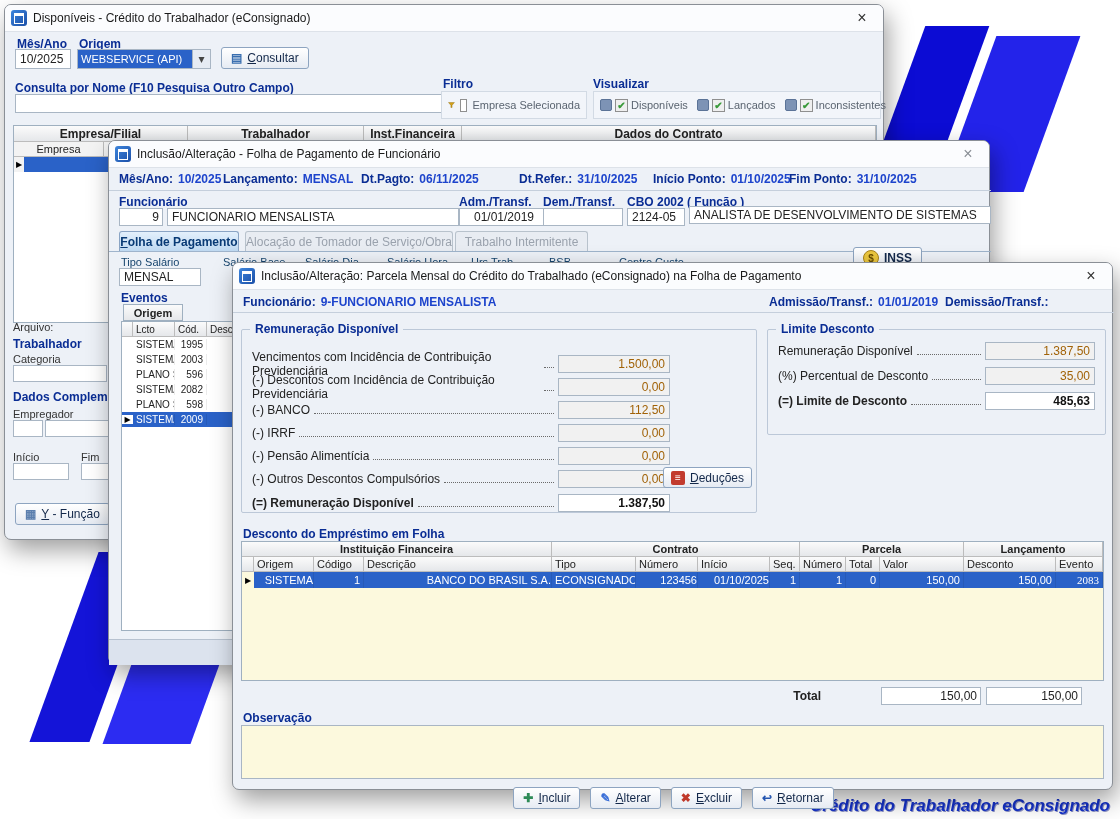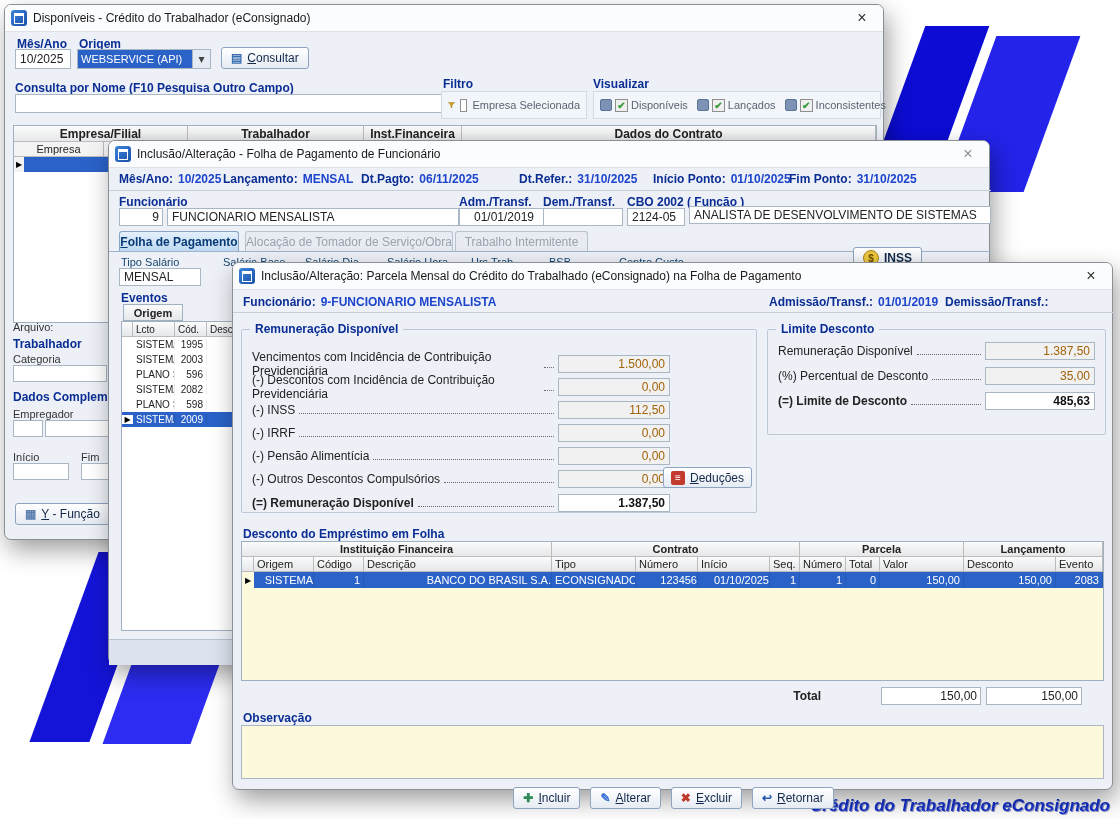--- a/index.html
+++ b/index.html
@@ -315,21 +315,21 @@
           <span>Vencimentos com Incidência de Contribuição Previdenciária</span>
             <span class="leader"></span>
           <span class="field ro rfield">1.500,00</span>
         </div>
         <div class="rrow">
           <span>(-) Descontos com Incidência de Contribuição Previdenciária</span>
             <span class="leader"></span>
           <span class="field ro rfield">0,00</span>
         </div>
         <div class="rrow">
-          <span>(-) INSS</span>
+          <span>(-) BANCO</span>
             <span class="leader"></span>
           <span class="field ro rfield">112,50</span>
         </div>
         <div class="rrow">
           <span>(-) IRRF</span>
             <span class="leader"></span>
           <span class="field ro rfield">0,00</span>
         </div>
         <div class="rrow">
           <span>(-) Pensão Alimentícia</span>
@@ -404,21 +404,21 @@
         <div class="gcell tr selrow" style="width:50px;height:16px;line-height:16px;">1</div>
         <div class="gcell tl selrow" style="width:188px;height:16px;line-height:16px;">BANCO DO BRASIL S.A.</div>
         <div class="gcell tl selrow" style="width:84px;height:16px;line-height:16px;">ECONSIGNADO</div>
         <div class="gcell tl selrow" style="width:62px;height:16px;line-height:16px;">123456</div>
         <div class="gcell tl selrow" style="width:72px;height:16px;line-height:16px;">01/10/2025</div>
         <div class="gcell tr selrow" style="width:30px;height:16px;line-height:16px;">1</div>
         <div class="gcell tr selrow" style="width:46px;height:16px;line-height:16px;">1</div>
         <div class="gcell tr selrow" style="width:34px;height:16px;line-height:16px;">0</div>
         <div class="gcell tr selrow" style="width:84px;height:16px;line-height:16px;">150,00</div>
         <div class="gcell tr selrow" style="width:92px;height:16px;line-height:16px;">150,00</div>
-        <div class="gcell tr selrow" style="flex:1;height:16px;line-height:16px;">2083</div>
+        <div class="gcell tr selrow" style="flex:1;height:16px;line-height:16px;font-family:Liberation Serif, serif;">2083</div>
       </div>
       <div style="flex:1;background:#fcf9dd;"></div>
     </div>
 
     <div class="abs" style="left:8px;top:398px;width:863px;height:18px;">
       <span class="abs" style="left:520px;top:2px;width:60px;text-align:right;font-weight:bold;">Total</span>
       <span class="abs field tr" style="left:640px;top:0;width:100px;">150,00</span>
       <span class="abs field tr" style="left:745px;top:0;width:96px;">150,00</span>
     </div>
 

